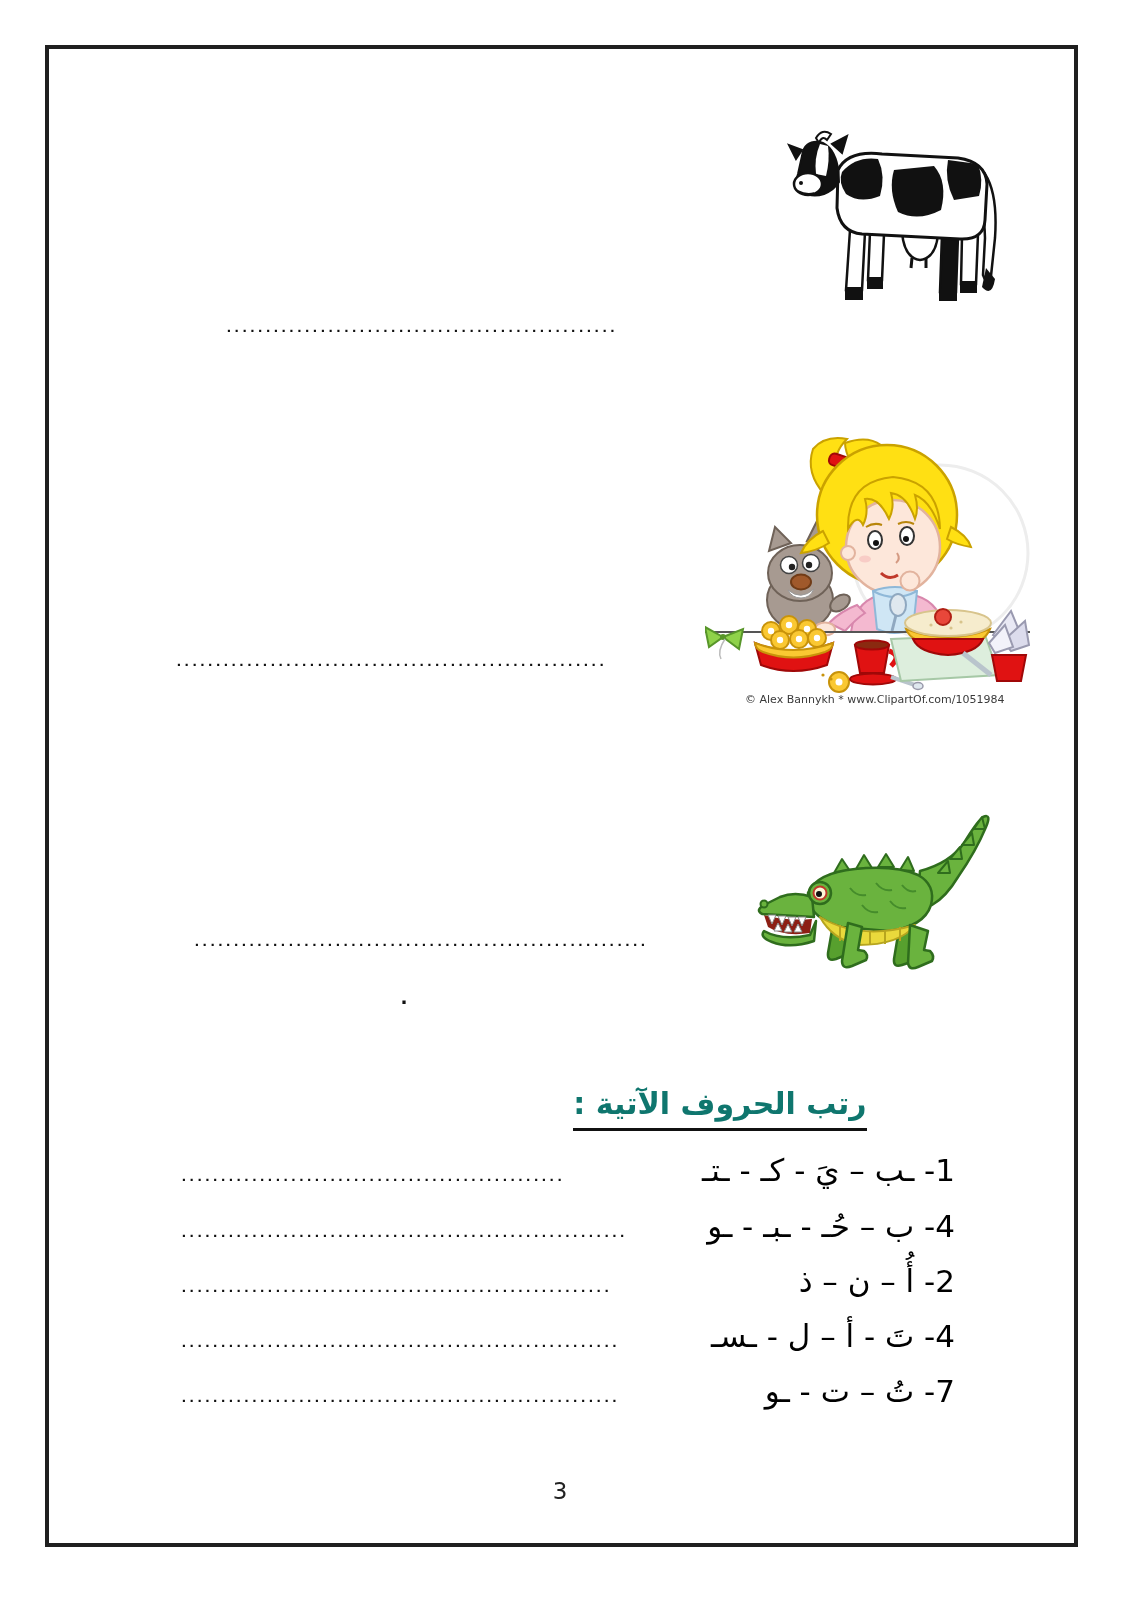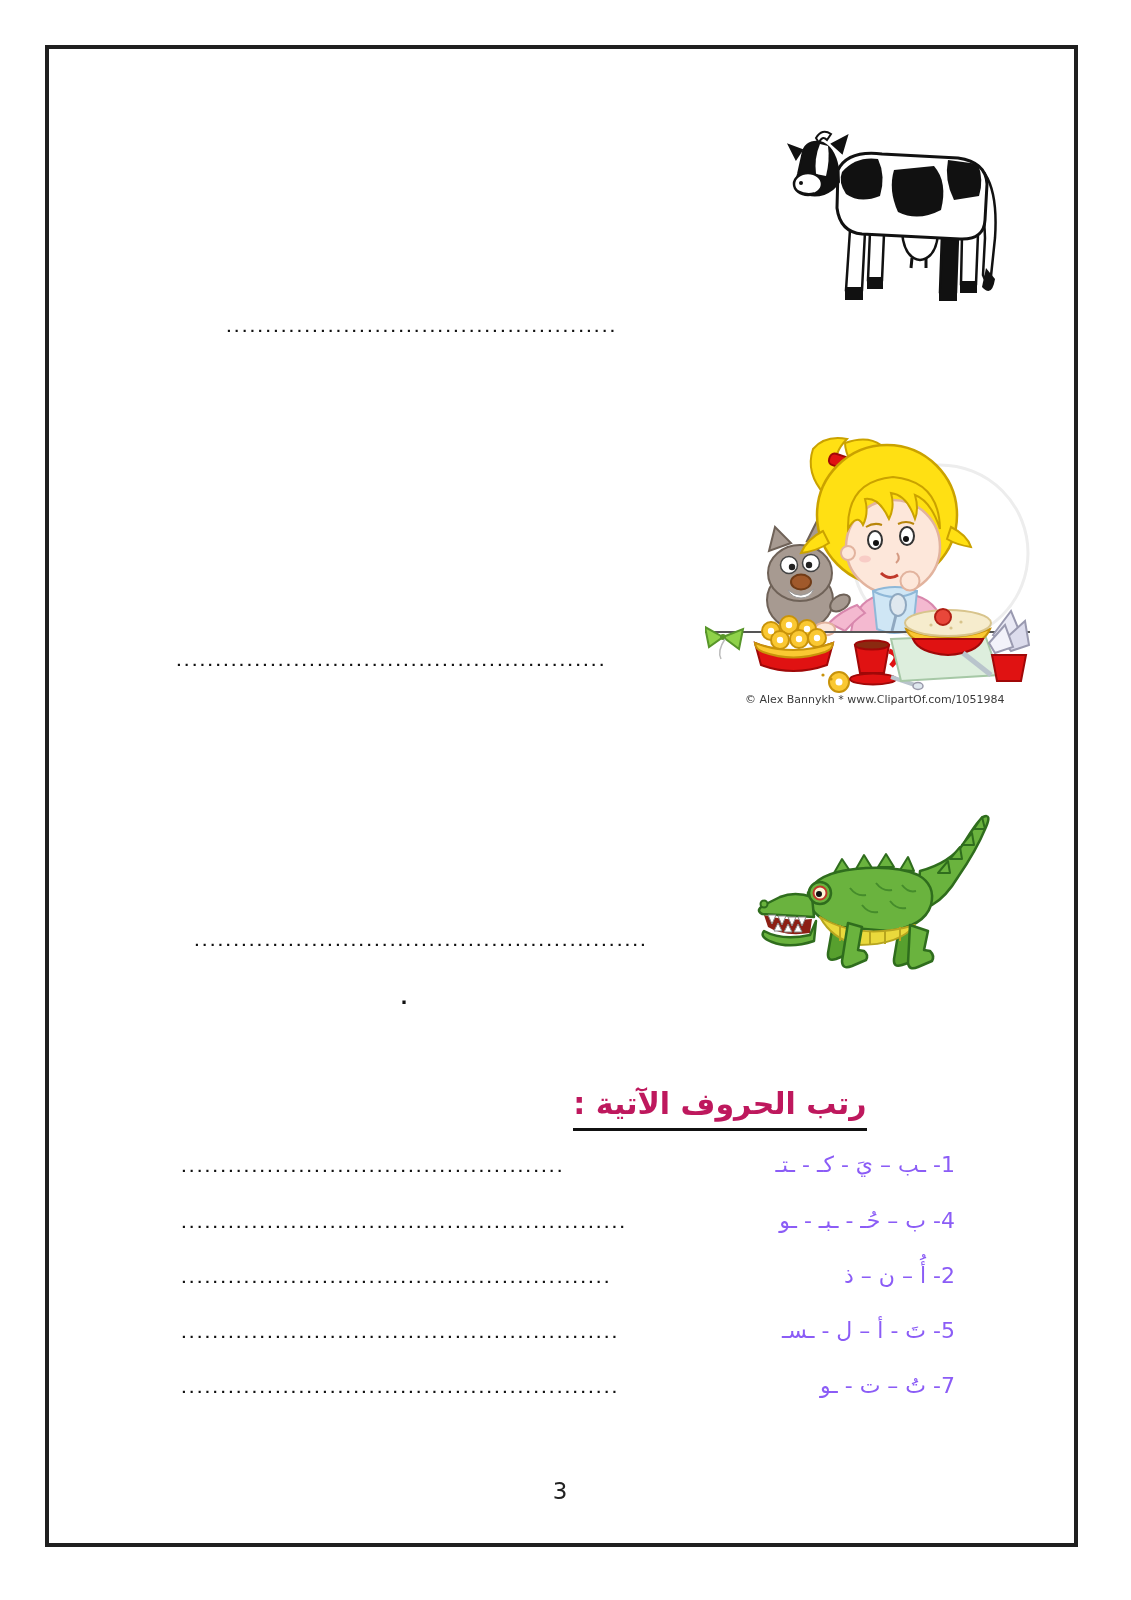--- a/index.html
+++ b/index.html
@@ -20,29 +20,29 @@
   .abs{position:absolute;}
   .dots{
     font-family:"DejaVu Sans Mono",monospace;
     font-size:13px;font-weight:bold;color:#111;
     letter-spacing:0;white-space:nowrap;overflow:hidden;
   }
   .answer-line{height:20px;}
   .stray-dot{font-family:"DejaVu Sans Mono",monospace;font-size:20px;font-weight:bold;color:#111;}
   .heading{
     direction:rtl;text-align:center;
-    font-size:30px;font-weight:bold;color:#be185d;
+    font-size:30px;font-weight:bold;color:#0f766e;
   }
   .heading span{display:inline-block;border-bottom:3px solid #111;padding-bottom:7px;}
   .ex-row{
     display:flex;direction:rtl;justify-content:space-between;align-items:baseline;
     width:775px;height:48px;
   }
   .ex-letters{
-    direction:rtl;font-size:22px;color:#8b5cf6;white-space:nowrap;
+    direction:rtl;font-size:31px;color:#000000;white-space:nowrap;
     font-family:"DejaVu Sans",sans-serif;
   }
   .caption{
     font-size:11px;color:#3a3a3a;white-space:nowrap;
   }
   .page-number{font-size:23px;color:#222;text-align:center;}
   svg{display:block;}
 </style>
 </head>
 <body>
@@ -277,21 +277,21 @@
     <span class="ex-letters">4- ب – حُـ - ـبـ - ـو</span>
     <span class="dots">.........................................................</span>
   </div>
 
   <div class="abs ex-row" style="left:180px;top:1263px;">
     <span class="ex-letters">2- أُ – ن – ذ</span>
     <span class="dots">.......................................................</span>
   </div>
 
   <div class="abs ex-row" style="left:180px;top:1318px;">
-    <span class="ex-letters">5- تَ - أ – ل - ـسـ</span>
+    <span class="ex-letters">4- تَ - أ – ل - ـسـ</span>
     <span class="dots">........................................................</span>
   </div>
 
   <div class="abs ex-row" style="left:180px;top:1373px;">
     <span class="ex-letters">7- تُ – ت - ـو</span>
     <span class="dots">........................................................</span>
   </div>
 
   <div class="abs page-number" style="left:540px;top:1478px;width:40px;">3</div>
 

